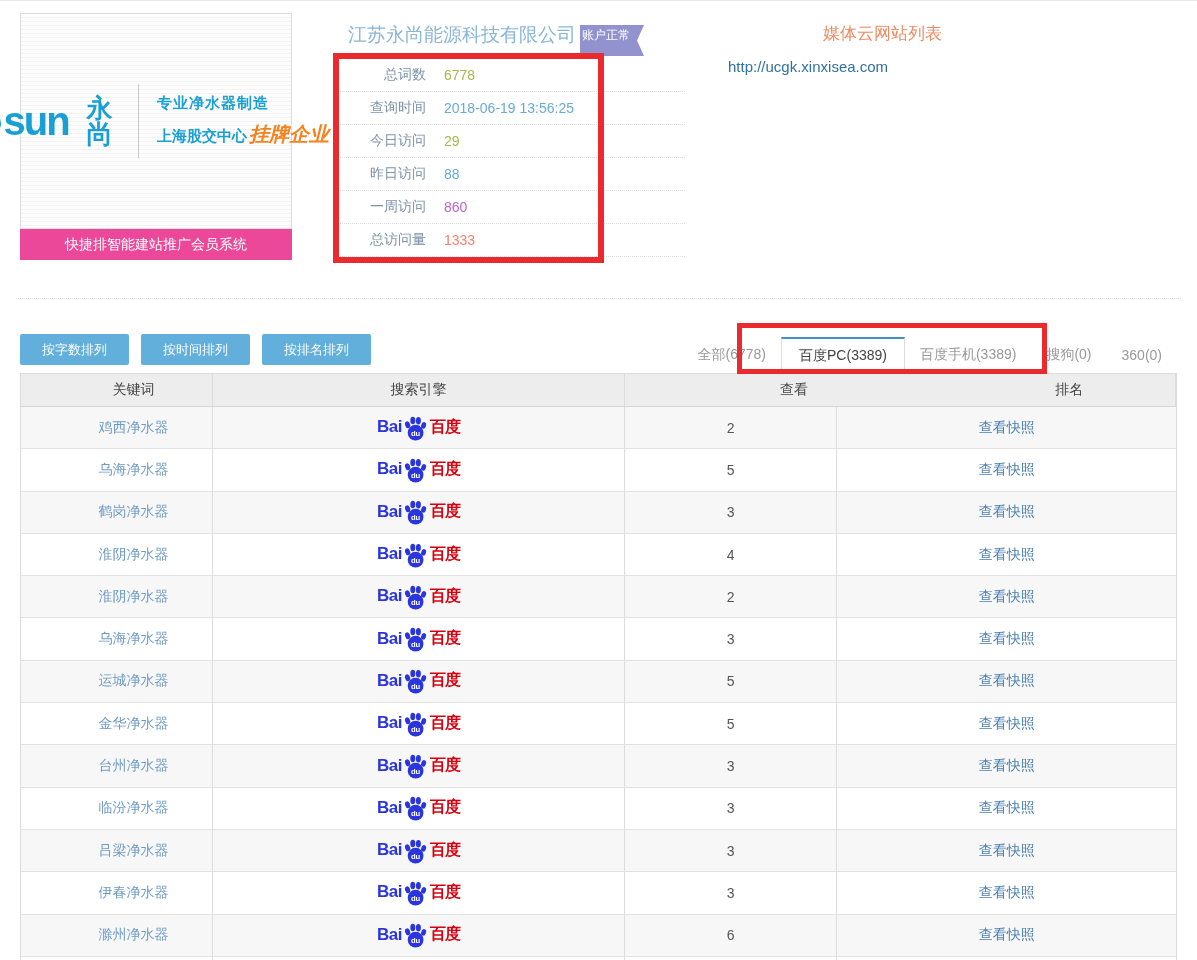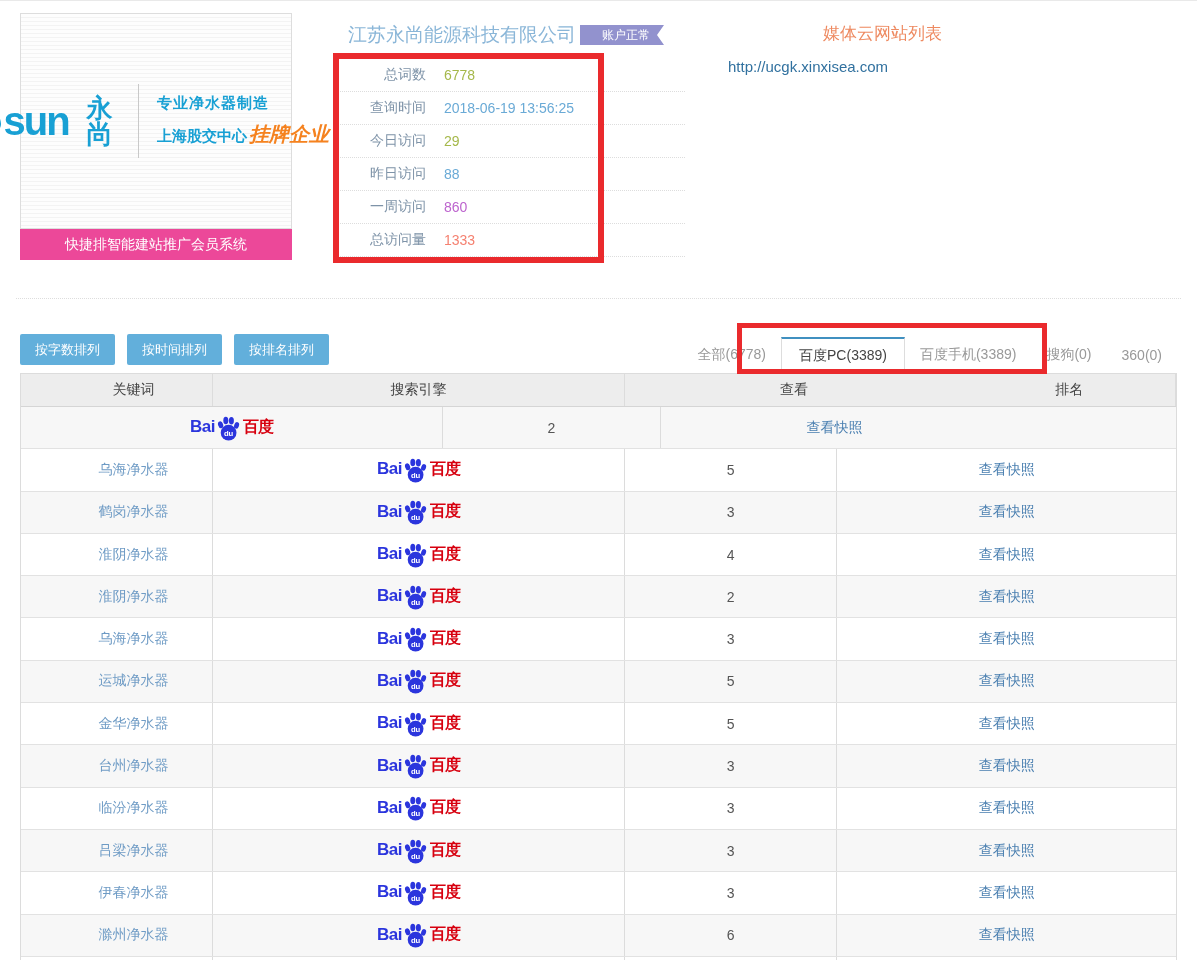--- a/index.html
+++ b/index.html
@@ -18,42 +18,42 @@
   .logo-divider { width:1px; height:74px; background:#c9c9c9; margin:0 8px 0 6px; }
   .logo-taglines { display:flex; flex-direction:column; gap:8px; }
   .tagline1 { font-size:15px; font-weight:bold; color:#18a0d4; letter-spacing:1px; }
   .tagline2 { font-size:15px; font-weight:bold; color:#18a0d4; white-space:nowrap; }
   .tagline2 .hl { font-size:20px; font-weight:bold; font-style:italic; color:#f5821f; margin-left:2px; }
   .banner-btn { position:absolute; left:20px; top:228px; width:272px; height:31px; background:#ec4899; color:#fff;
     font-size:14px; display:flex; align-items:center; justify-content:center; cursor:pointer; border:none; }
 
   
   .company-title { position:absolute; left:348px; top:21px; font-size:19px; color:#8ab6d8; }
-  .account-badge { position:absolute; left:580px; top:24px; height:20px; line-height:20px; padding:0 14px 0 22px;
+  .account-badge { position:absolute; left:580px; top:24px; height:31px; line-height:20px; padding:0 14px 0 2px;
     background:#9292ce; color:#fff; font-size:12px;
     clip-path:polygon(0 0,100% 0,calc(100% - 7px) 50%,100% 100%,0 100%); }
   .site-list-title { position:absolute; left:823px; top:21px; font-size:17px; color:#ee8a61; }
   .site-url { position:absolute; left:728px; top:57px; font-size:15px; color:#31719f; text-decoration:none; }
 
   
   .stats { position:absolute; left:340px; top:58px; width:345px; }
   .stat-row { display:flex; align-items:center; height:33px; border-bottom:1px dotted #ddd; font-size:14px; }
   .stat-label { width:86px; text-align:right; color:#7e93a8; }
   .stat-value { margin-left:18px; }
 
   
   .red-box { position:absolute; border:6px solid #ea2a2d; pointer-events:none; z-index:9; }
   .red-box.stats-box { left:333px; top:52px; width:271px; height:210px; }
   .red-box.tabs-box { left:737px; top:322px; width:310px; height:51px; border-width:5px; }
 
   .divider { position:absolute; left:16px; right:16px; top:297px; border-top:1px dotted #ddd; }
 
   
   .sort-buttons { position:absolute; left:20px; top:333px; display:flex; gap:12px; }
-  .sort-btn { width:95px; height:31px; background:#62afdb; color:#fff; font-size:13px; border:none;
+  .sort-btn { width:109px; height:31px; background:#62afdb; color:#fff; font-size:13px; border:none;
     border-radius:2px; display:flex; align-items:center; justify-content:center; cursor:pointer;
     font-family:inherit; }
 
   
   .tabs { position:absolute; right:20px; top:336px; height:36px; display:flex; align-items:stretch; z-index:2; }
   .tab { display:flex; align-items:center; padding:0 15px; font-size:14px; color:#999; cursor:pointer; }
   .tab.active { background:#fff; color:#444; border:1px solid #ddd; border-top:2px solid #4090c0;
     border-bottom:none; padding:0 17px; }
 
   
@@ -171,20 +171,21 @@
   <div class="ktable">
     <div class="thead">
       <div class="th c1">关键词</div>
       <div class="th c2">搜索引擎</div>
       <div class="th c4">查看</div>
       <div class="th c3">排名</div>
     </div>
     <div class="tbody">
 
         <div class="trow">
+          <div class="td c1 kw">鸡西净水器</div>
           <div class="td c2">
             <span class="baidu-logo">
               <span class="bd-bai">Bai</span>
               <svg class="bd-paw" width="25" height="25" viewBox="0 0 26 26">
                 <ellipse cx="4.8" cy="9.2" rx="2.6" ry="3.7" transform="rotate(-18 4.8 9.2)" fill="#2b35dd"></ellipse>
                 <ellipse cx="10.2" cy="4.8" rx="2.6" ry="3.9" fill="#2b35dd"></ellipse>
                 <ellipse cx="16" cy="5" rx="2.6" ry="3.9" fill="#2b35dd"></ellipse>
                 <ellipse cx="21.4" cy="9.8" rx="2.5" ry="3.5" transform="rotate(18 21.4 9.8)" fill="#2b35dd"></ellipse>
                 <circle cx="13.1" cy="17.4" r="8.2" fill="#2b35dd"></circle>
                 <text x="13.1" y="20.4" text-anchor="middle" font-size="8" font-weight="bold" fill="#ffffff">du</text>

